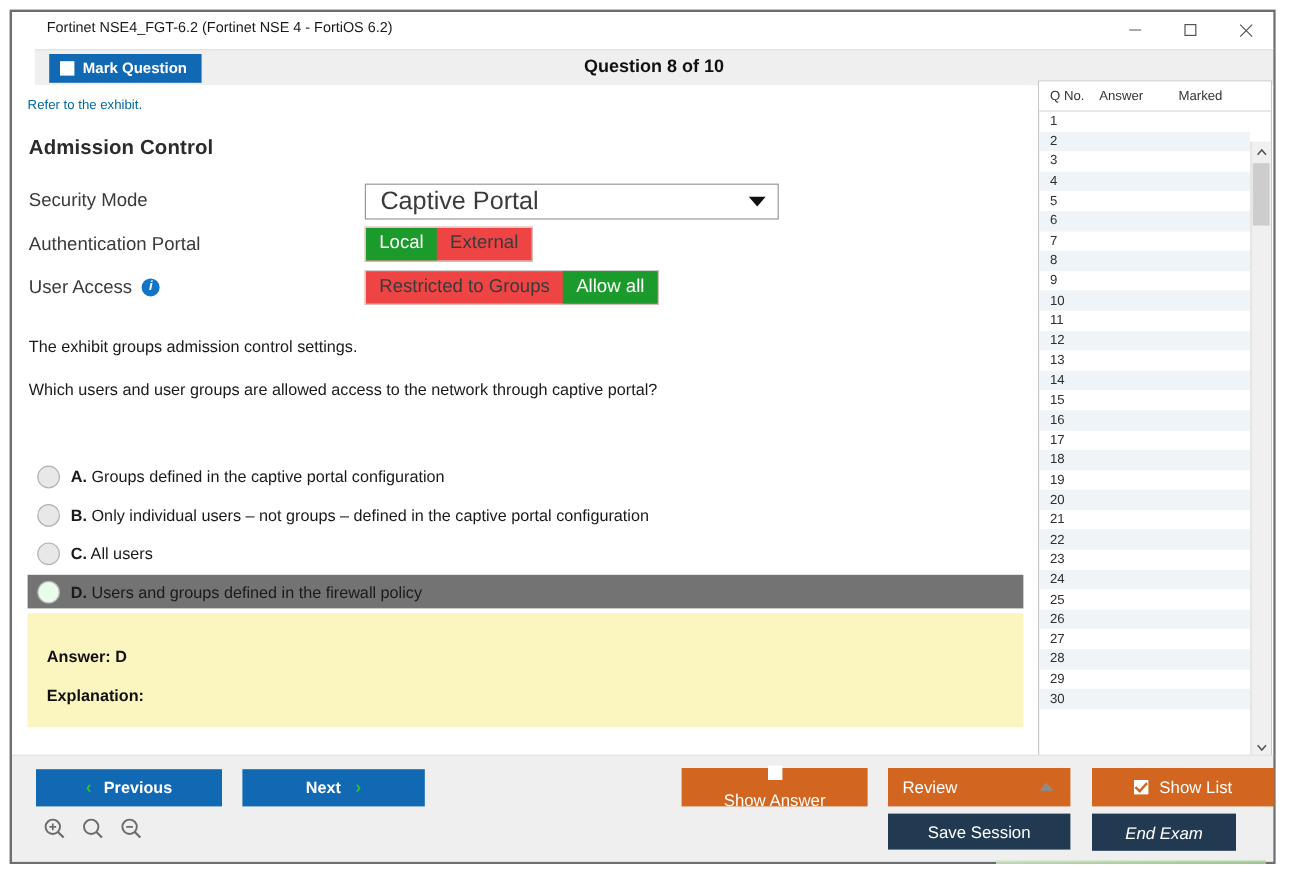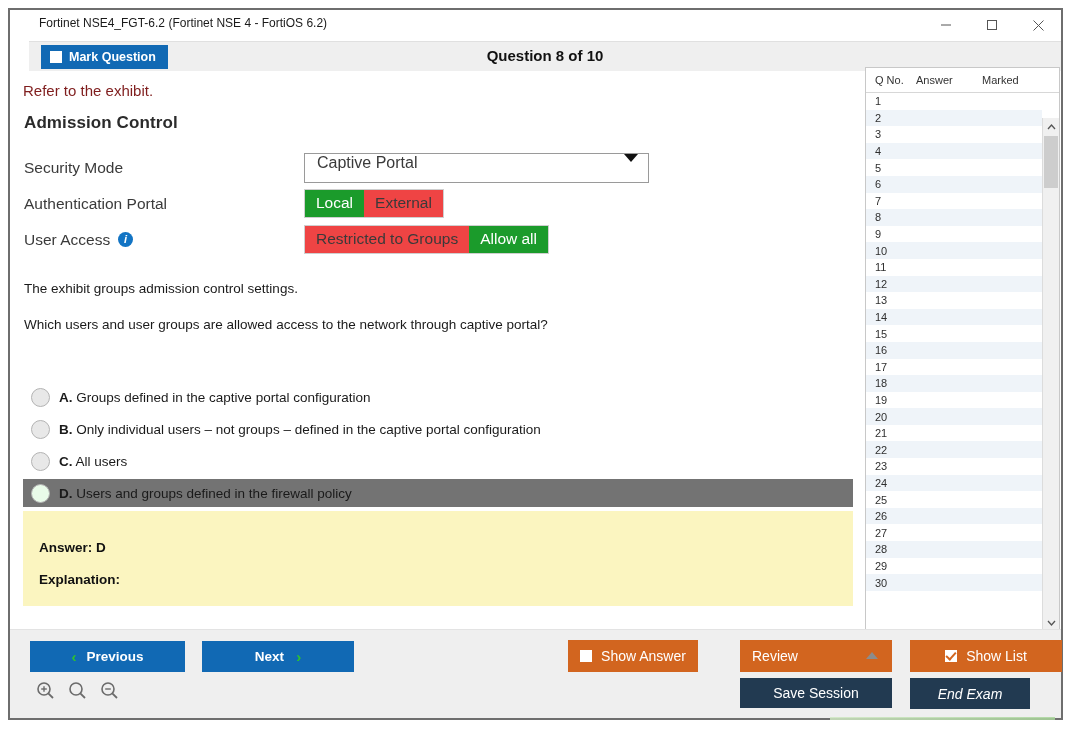--- a/index.html
+++ b/index.html
@@ -59,21 +59,21 @@
   }
   
   .body-area{
     position:absolute;left:0;right:0;top:61px;bottom:88px;background:#ffffff;
   }
   .question-pane{
     position:absolute;left:0;top:0;width:843px;height:100%;
     overflow:hidden;background:#ffffff;
   }
   .refer{
-    position:absolute;left:13px;top:11px;font-size:15px;color:#7f1d1d;
+    position:absolute;left:13px;top:11px;font-size:11px;color:#0369a1;
   }
   
   .exhibit{position:absolute;left:14px;top:42px;width:640px;}
   .exhibit h2{
     margin:0 0 18px 0;font-size:17px;font-weight:bold;color:#2b2b2b;
     letter-spacing:.1px;
   }
   .ex-row{
     display:flex;align-items:center;min-height:33px;margin-bottom:3px;
   }
@@ -83,23 +83,23 @@
   }
   .info-icon{
     width:15px;height:15px;border-radius:50%;
     background:#1274c4;color:#ffffff;
     font-size:11px;font-weight:bold;font-style:italic;
     display:inline-flex;align-items:center;justify-content:center;
     line-height:1;
   }
   .select-box{
     width:345px;height:30px;border:1px solid #9a9a9a;background:#ffffff;
-    display:flex;justify-content:space-between;
+    display:flex;align-items:center;justify-content:space-between;
     padding:0 10px 0 12px;box-sizing:border-box;
-    font-size:16px;color:#3a3a3a;cursor:pointer;
+    font-size:21px;color:#3a3a3a;cursor:pointer;
   }
   .caret-down{
     width:0;height:0;border-left:7px solid transparent;border-right:7px solid transparent;
     border-top:8px solid #111111;
   }
   .seg{
     display:inline-flex;border:1px solid #cfcfcf;background:#ef4444;
   }
   .seg-item{
     padding:3px 11px 5px 11px;font-size:15.5px;color:#3a3a3a;
@@ -185,21 +185,21 @@
     font-family:"Liberation Sans", sans-serif;
   }
   .btn-blue{background:#1169b4;}
   .btn-orange{background:#d2651f;font-weight:normal;font-size:14px;}
   .btn-dark{background:#223a51;font-weight:normal;font-size:14px;}
   .chev{color:#2ec22e;font-size:15px;font-weight:bold;}
   .btn-prev{left:20px;top:11px;width:155px;height:31px;gap:10px;}
   .btn-next{left:192px;top:11px;width:152px;height:31px;}
   .btn-next span.lbl{margin-left:auto;}
   .btn-next span.chev{margin-left:12px;margin-right:auto;}
-  .btn-showanswer{left:558px;top:10px;width:130px;height:32px;gap:9px;}
+  .btn-showanswer{left:558px;top:10px;width:155px;height:32px;gap:9px;flex-direction:column;}
   .btn-review{left:730px;top:10px;width:152px;height:32px;justify-content:flex-start;padding-left:12px;}
   .btn-review .up{
     position:absolute;right:14px;top:12px;
     width:0;height:0;border-left:6px solid transparent;border-right:6px solid transparent;
     border-bottom:7px solid #8c8c8c;
   }
   .btn-showlist{left:900px;top:10px;width:152px;height:32px;gap:9px;}
   .btn-save{left:730px;top:48px;width:152px;height:30px;}
   .btn-end{left:900px;top:48px;width:120px;height:31px;font-style:italic;}
   .zoom-bar{position:absolute;left:26px;top:51px;display:flex;gap:13px;}

